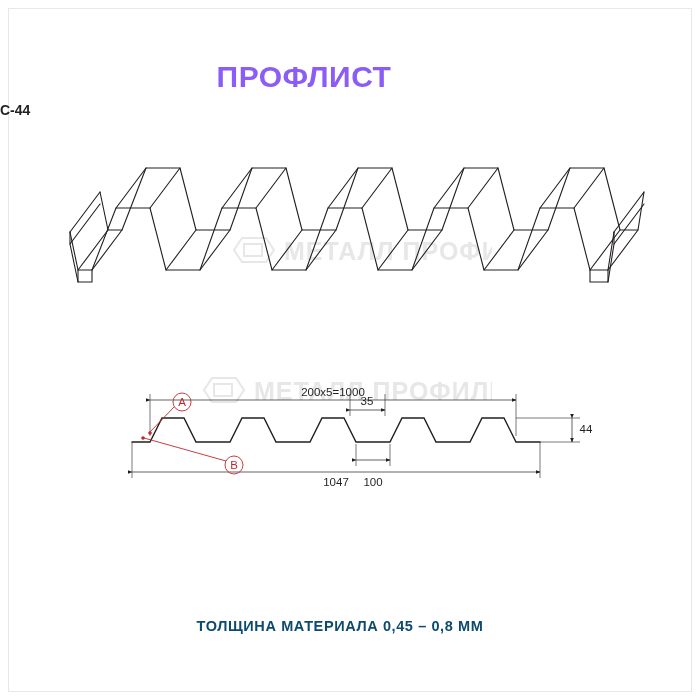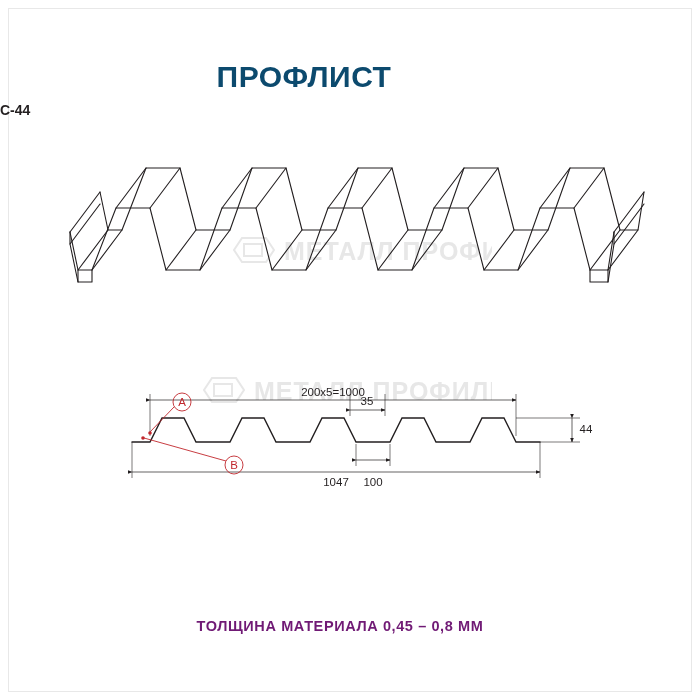--- a/index.html
+++ b/index.html
@@ -29,40 +29,40 @@
     box-sizing: border-box;
   }
   .title {
     position: absolute;
     left: 0; top: 60px;
     width: 608px;
     text-align: center;
     font-size: 30px;
     font-weight: bold;
     letter-spacing: 0.5px;
-    color: #0c4a6e;
+    color: #8b5cf6;
   }
   .subtitle {
     position: absolute;
     left: 0; top: 102px;
     width: 700px;
     text-align: left;
     font-size: 14px;
     font-weight: bold;
     color: #231f20;
   }
   .footer-note {
     position: absolute;
     left: 0; top: 618px;
     width: 680px;
     text-align: center;
     font-size: 14.5px;
     font-weight: bold;
     letter-spacing: 0.6px;
-    color: #701a75;
+    color: #0c4a6e;
   }
   .wm {
     position: absolute;
     pointer-events: none;
     opacity: 1;
   }
   .wm-text {
     font-size: 25px;
     font-weight: bold;
     color: #e7e7e7;

